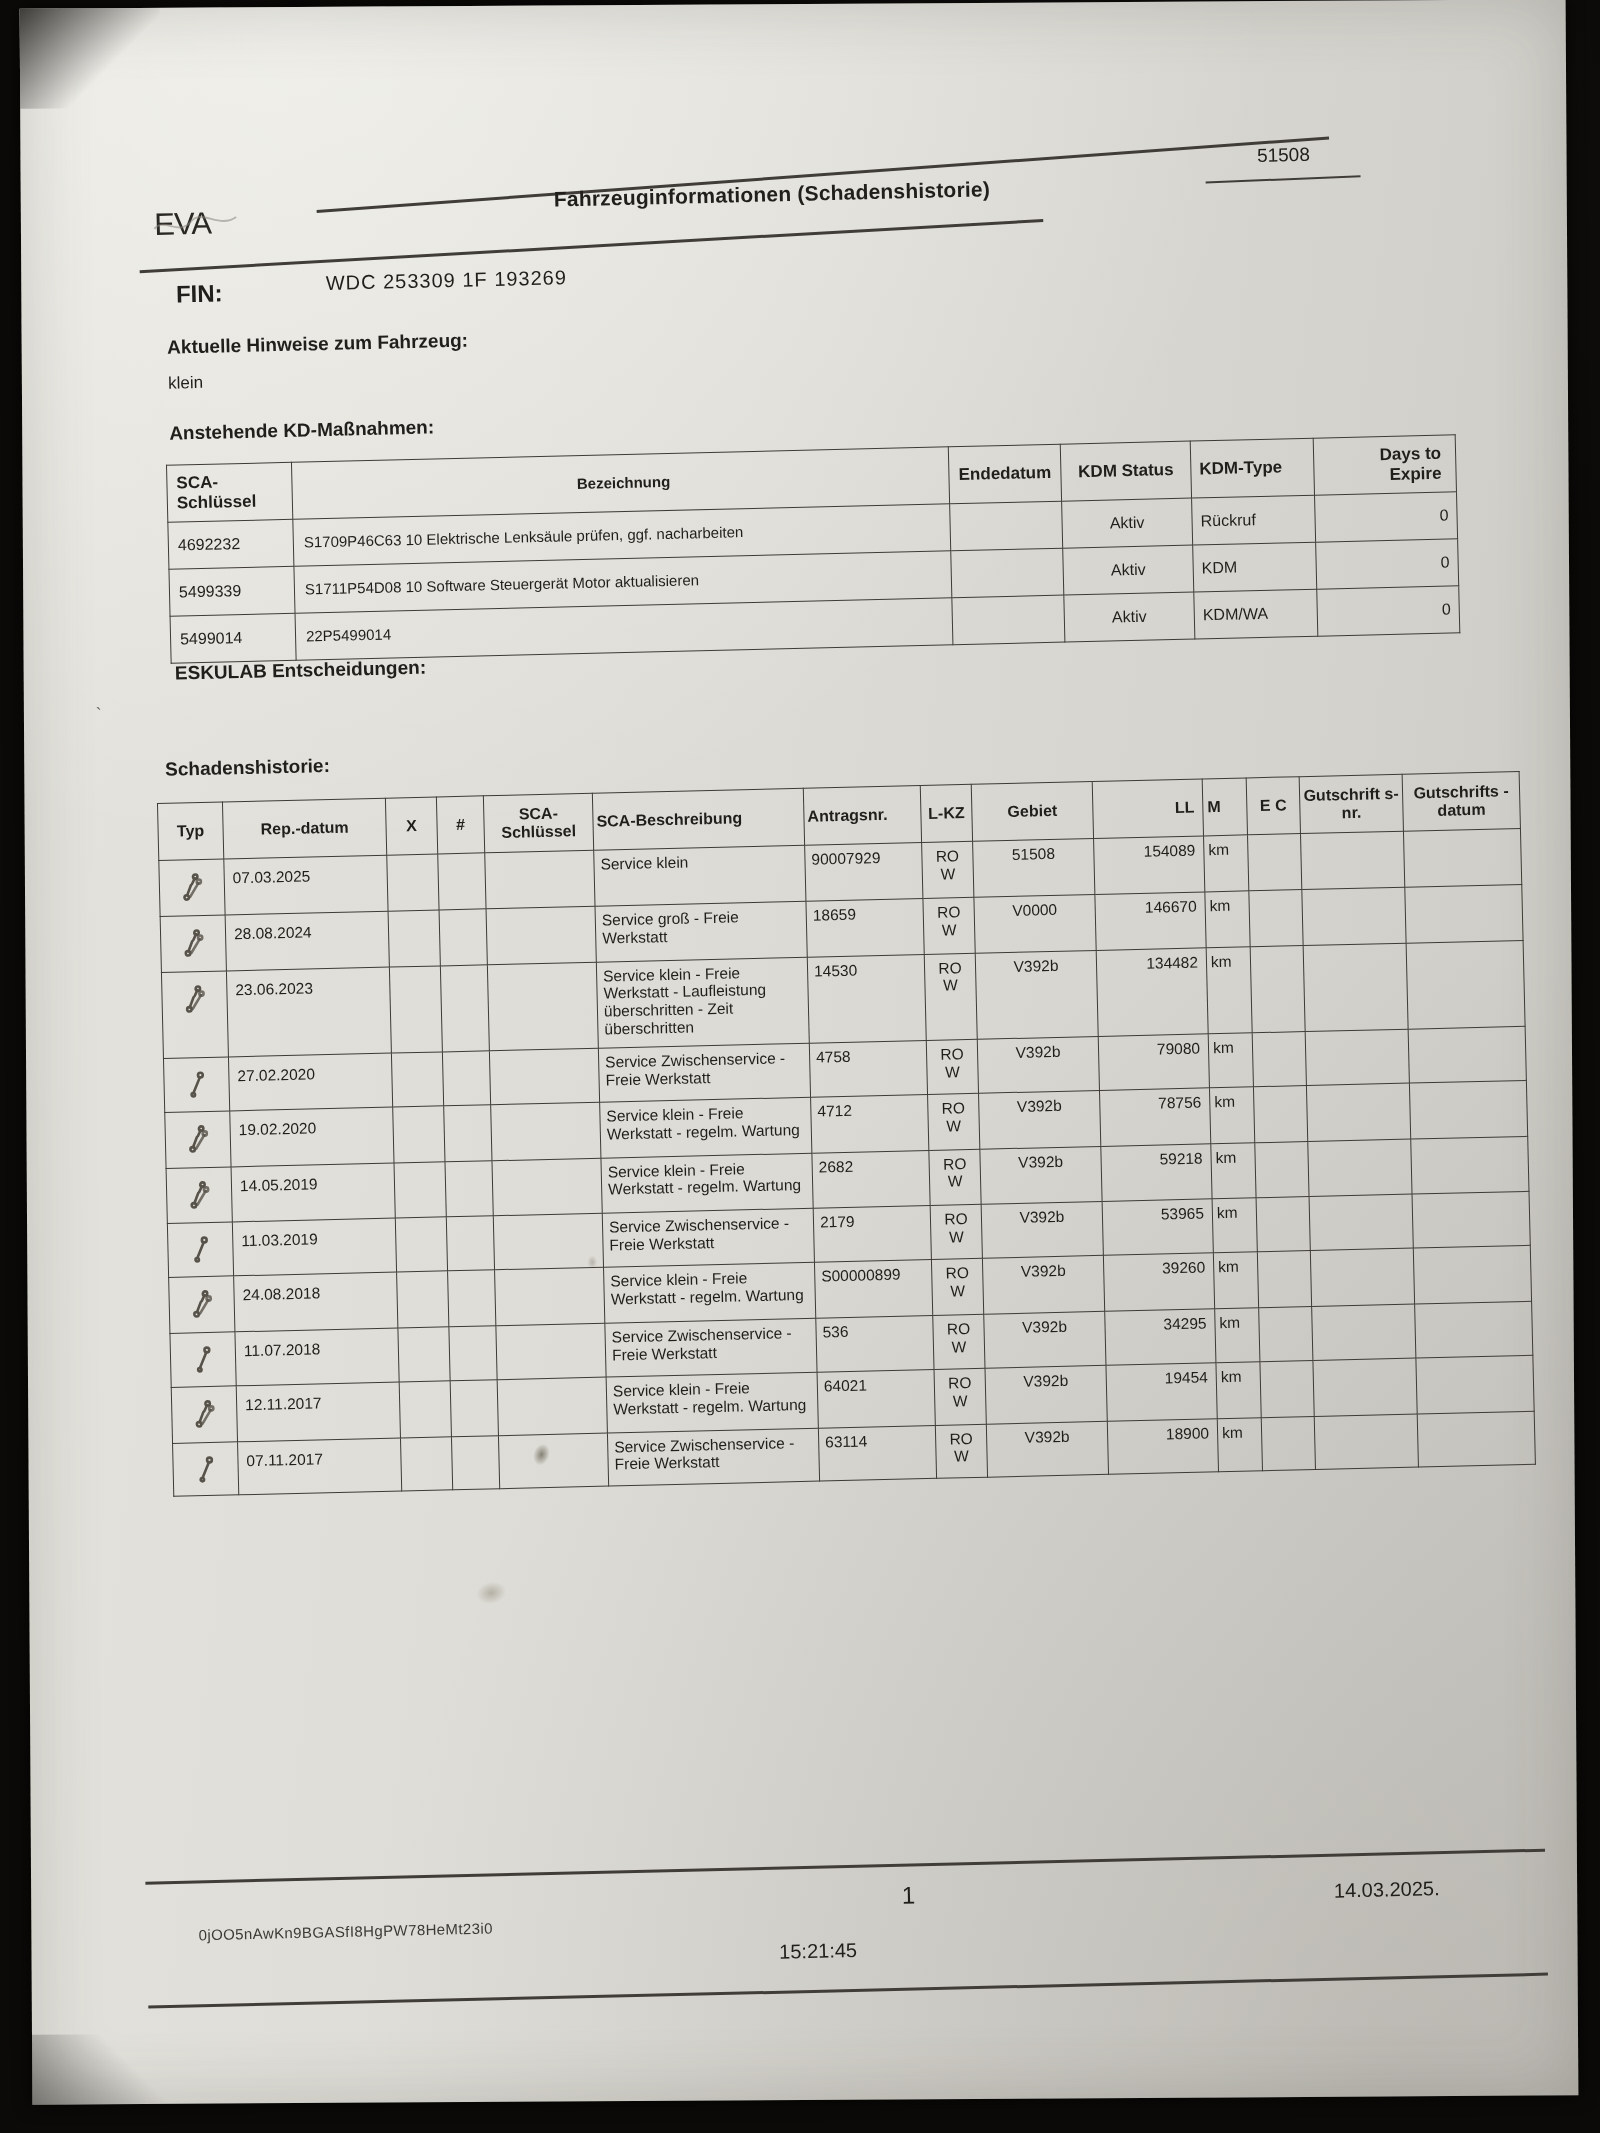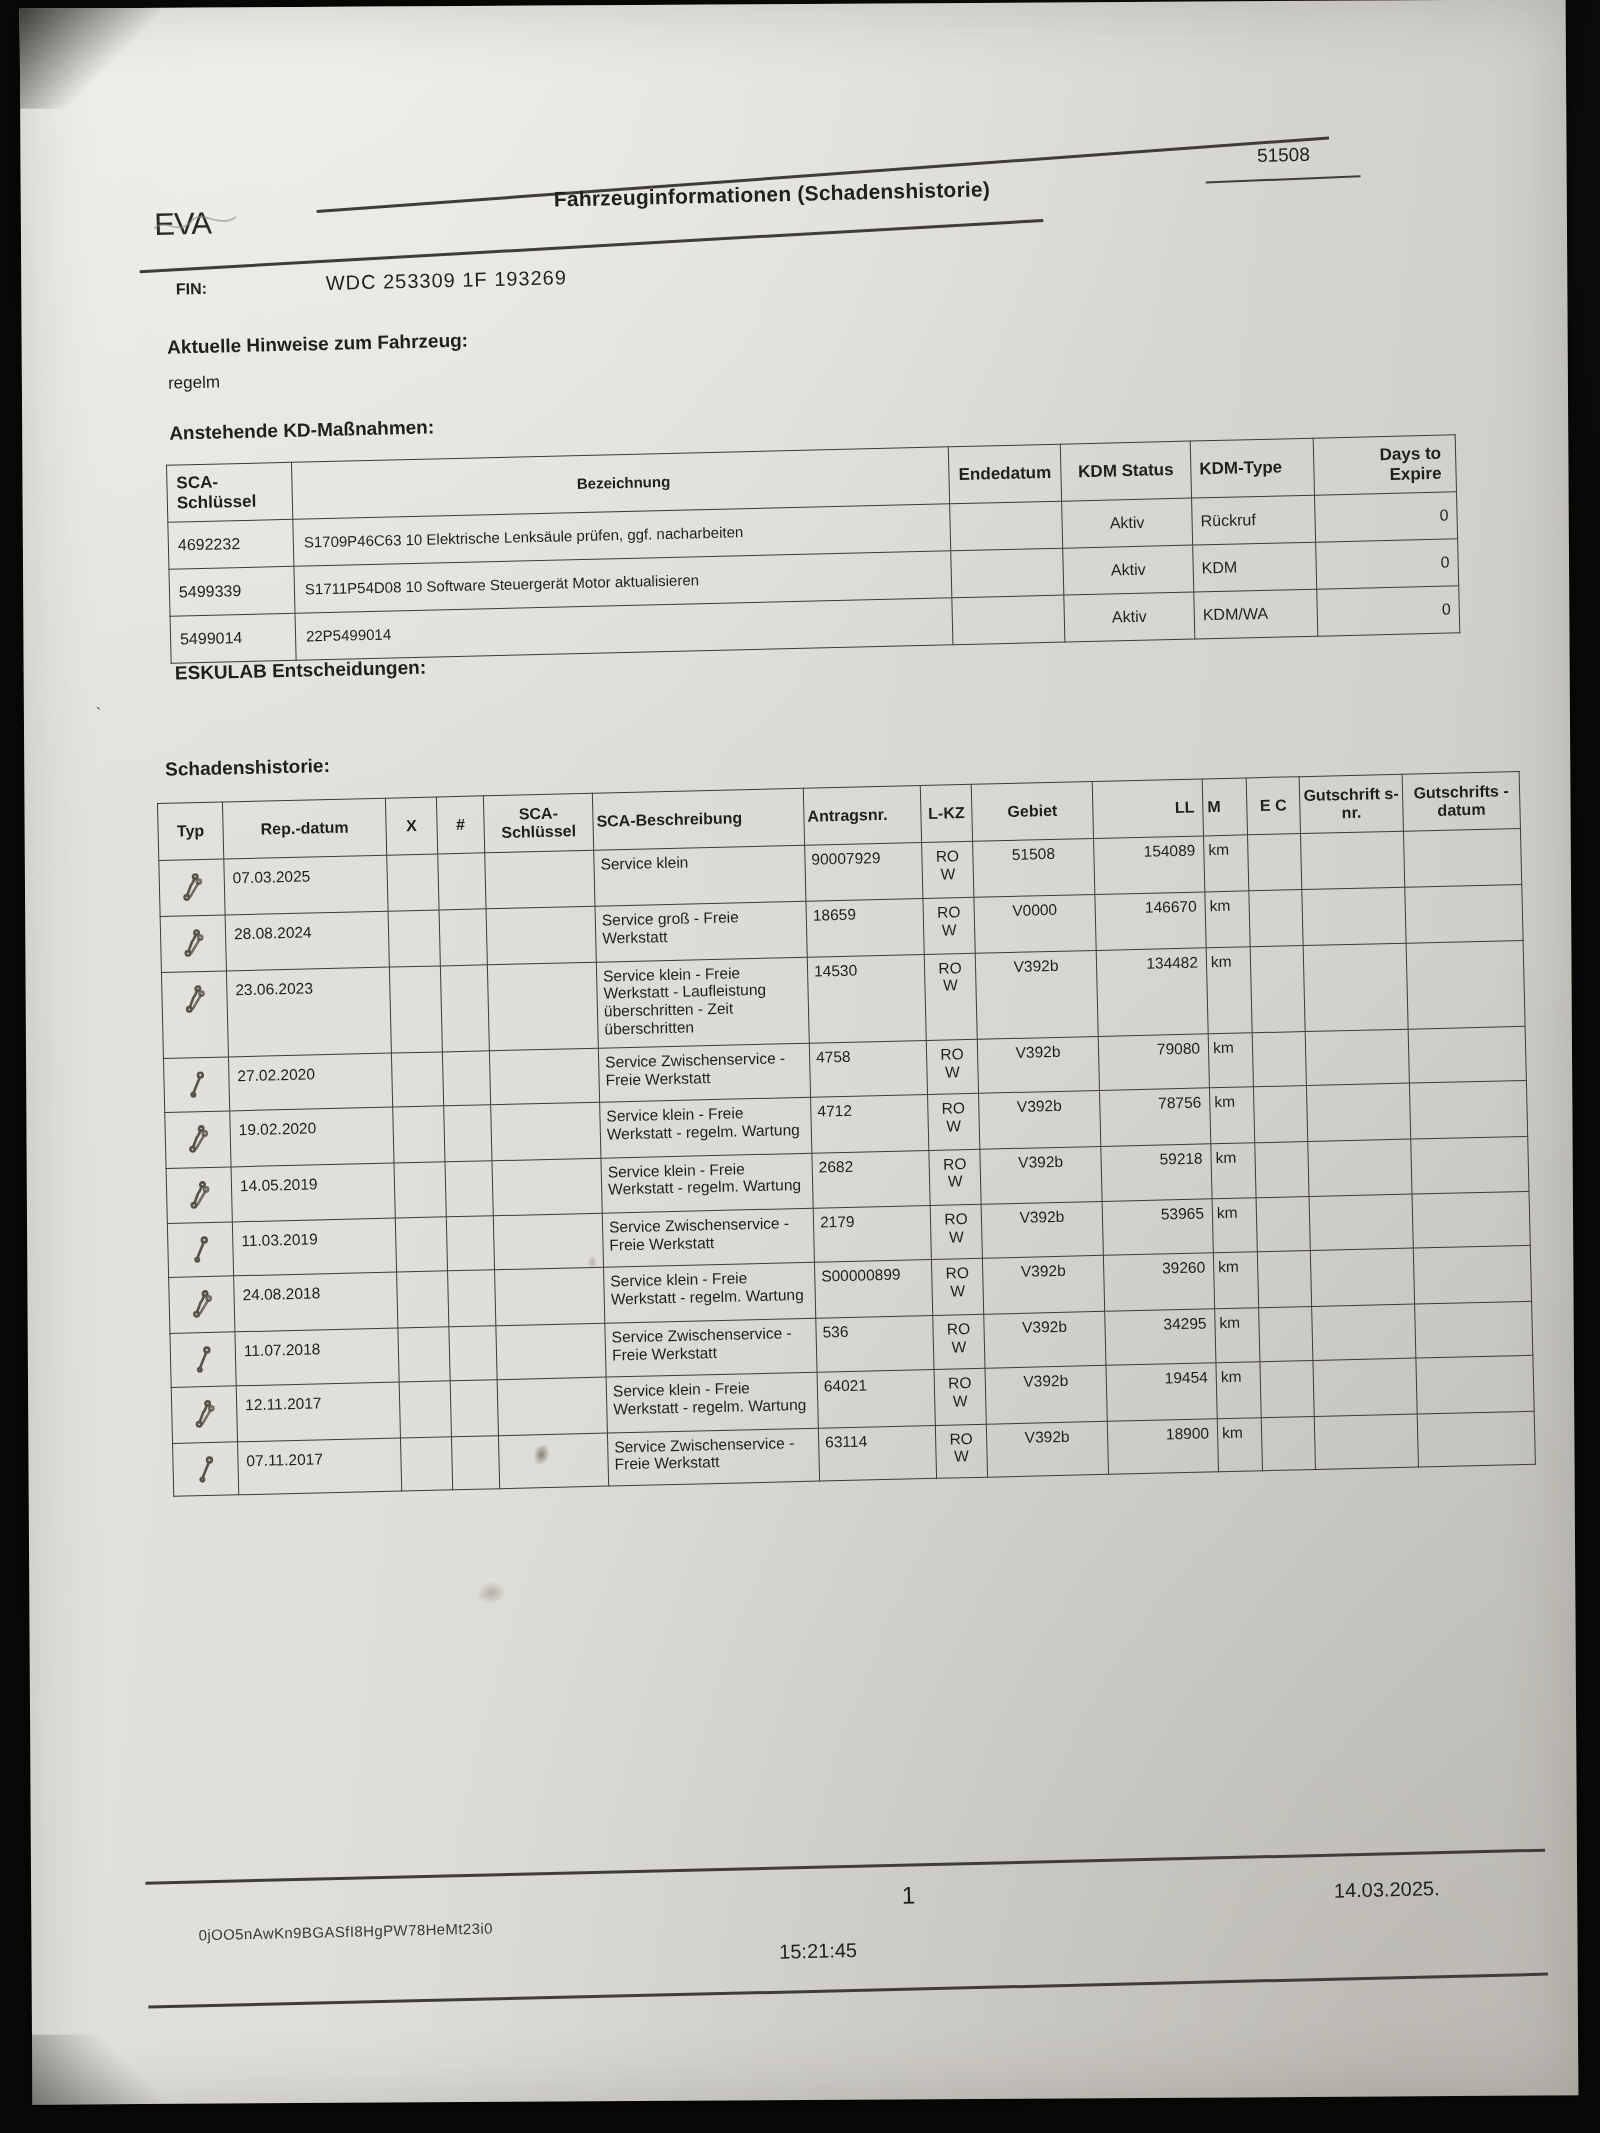--- a/index.html
+++ b/index.html
@@ -20,21 +20,21 @@
   .content{position:absolute;inset:0;transform:rotate(-1deg);color:#211f1b;}
   .abs{position:absolute;}
   .line{position:absolute;background:#403d38;height:2.5px;}
   .line-a{left:310px;top:170px;width:1015px;transform:rotate(-2.8deg);}
   .line-b{left:132px;top:236px;width:905px;transform:rotate(-1.9deg);}
   .line-c{left:1200px;top:186px;width:155px;height:2px;transform:rotate(-1deg);}
   .eva{left:148px;top:188px;font-size:31px;letter-spacing:-1px;color:#2a2823;}
   .scribble{left:146px;top:194px;opacity:.55;}
   .title{left:548px;top:178px;font-size:21px;font-weight:bold;letter-spacing:.2px;}
   .docnum{left:1252px;top:152px;font-size:19px;}
-  .fin-label{left:168px;top:262px;font-size:16px;font-weight:bold;}
+  .fin-label{left:168px;top:262px;font-size:24px;font-weight:bold;}
   .fin-value{left:318px;top:257px;font-size:20px;letter-spacing:1px;}
   .h{font-size:19px;font-weight:bold;}
   .hints{left:158px;top:318px;}
   .hints-v{left:158px;top:355px;font-size:17px;}
   .kdh{left:158px;top:404px;}
   .esk{left:158px;top:644px;}
   .pen-mark{left:78px;top:684px;font-size:18px;color:#5a564e;}
   .hist-h{left:146px;top:740px;}
   .tbl{position:absolute;border-collapse:collapse;table-layout:fixed;color:#211f1b;}
   .tbl th,.tbl td{border:1.6px solid #3e3b35;line-height:1.15;overflow:hidden;}
@@ -102,21 +102,21 @@
       <svg class="abs scribble" width="86" height="34" viewBox="0 0 86 34">
         <path d="M2 16 C12 4 26 24 38 10 S66 18 84 6" stroke="#8a867d" stroke-width="2" fill="none"></path>
       </svg>
       <div class="abs title">Fahrzeuginformationen (Schadenshistorie)</div>
       <div class="abs docnum">51508</div>
 
       <div class="abs fin-label">FIN:</div>
       <div class="abs fin-value">WDC 253309 1F 193269</div>
 
       <div class="abs h hints">Aktuelle Hinweise zum Fahrzeug:</div>
-      <div class="abs hints-v">regelm</div>
+      <div class="abs hints-v">klein</div>
 
       <div class="abs h kdh">Anstehende KD-Maßnahmen:</div>
       <table class="tbl kd">
         <thead>
             <tr>
               <th class="c-sca">SCA-Schlüssel</th>
               <th class="c-bezeichnung">Bezeichnung</th>
               <th class="c-endedatum">Endedatum</th>
               <th class="c-status">KDM Status</th>
               <th class="c-type">KDM-Type</th>

